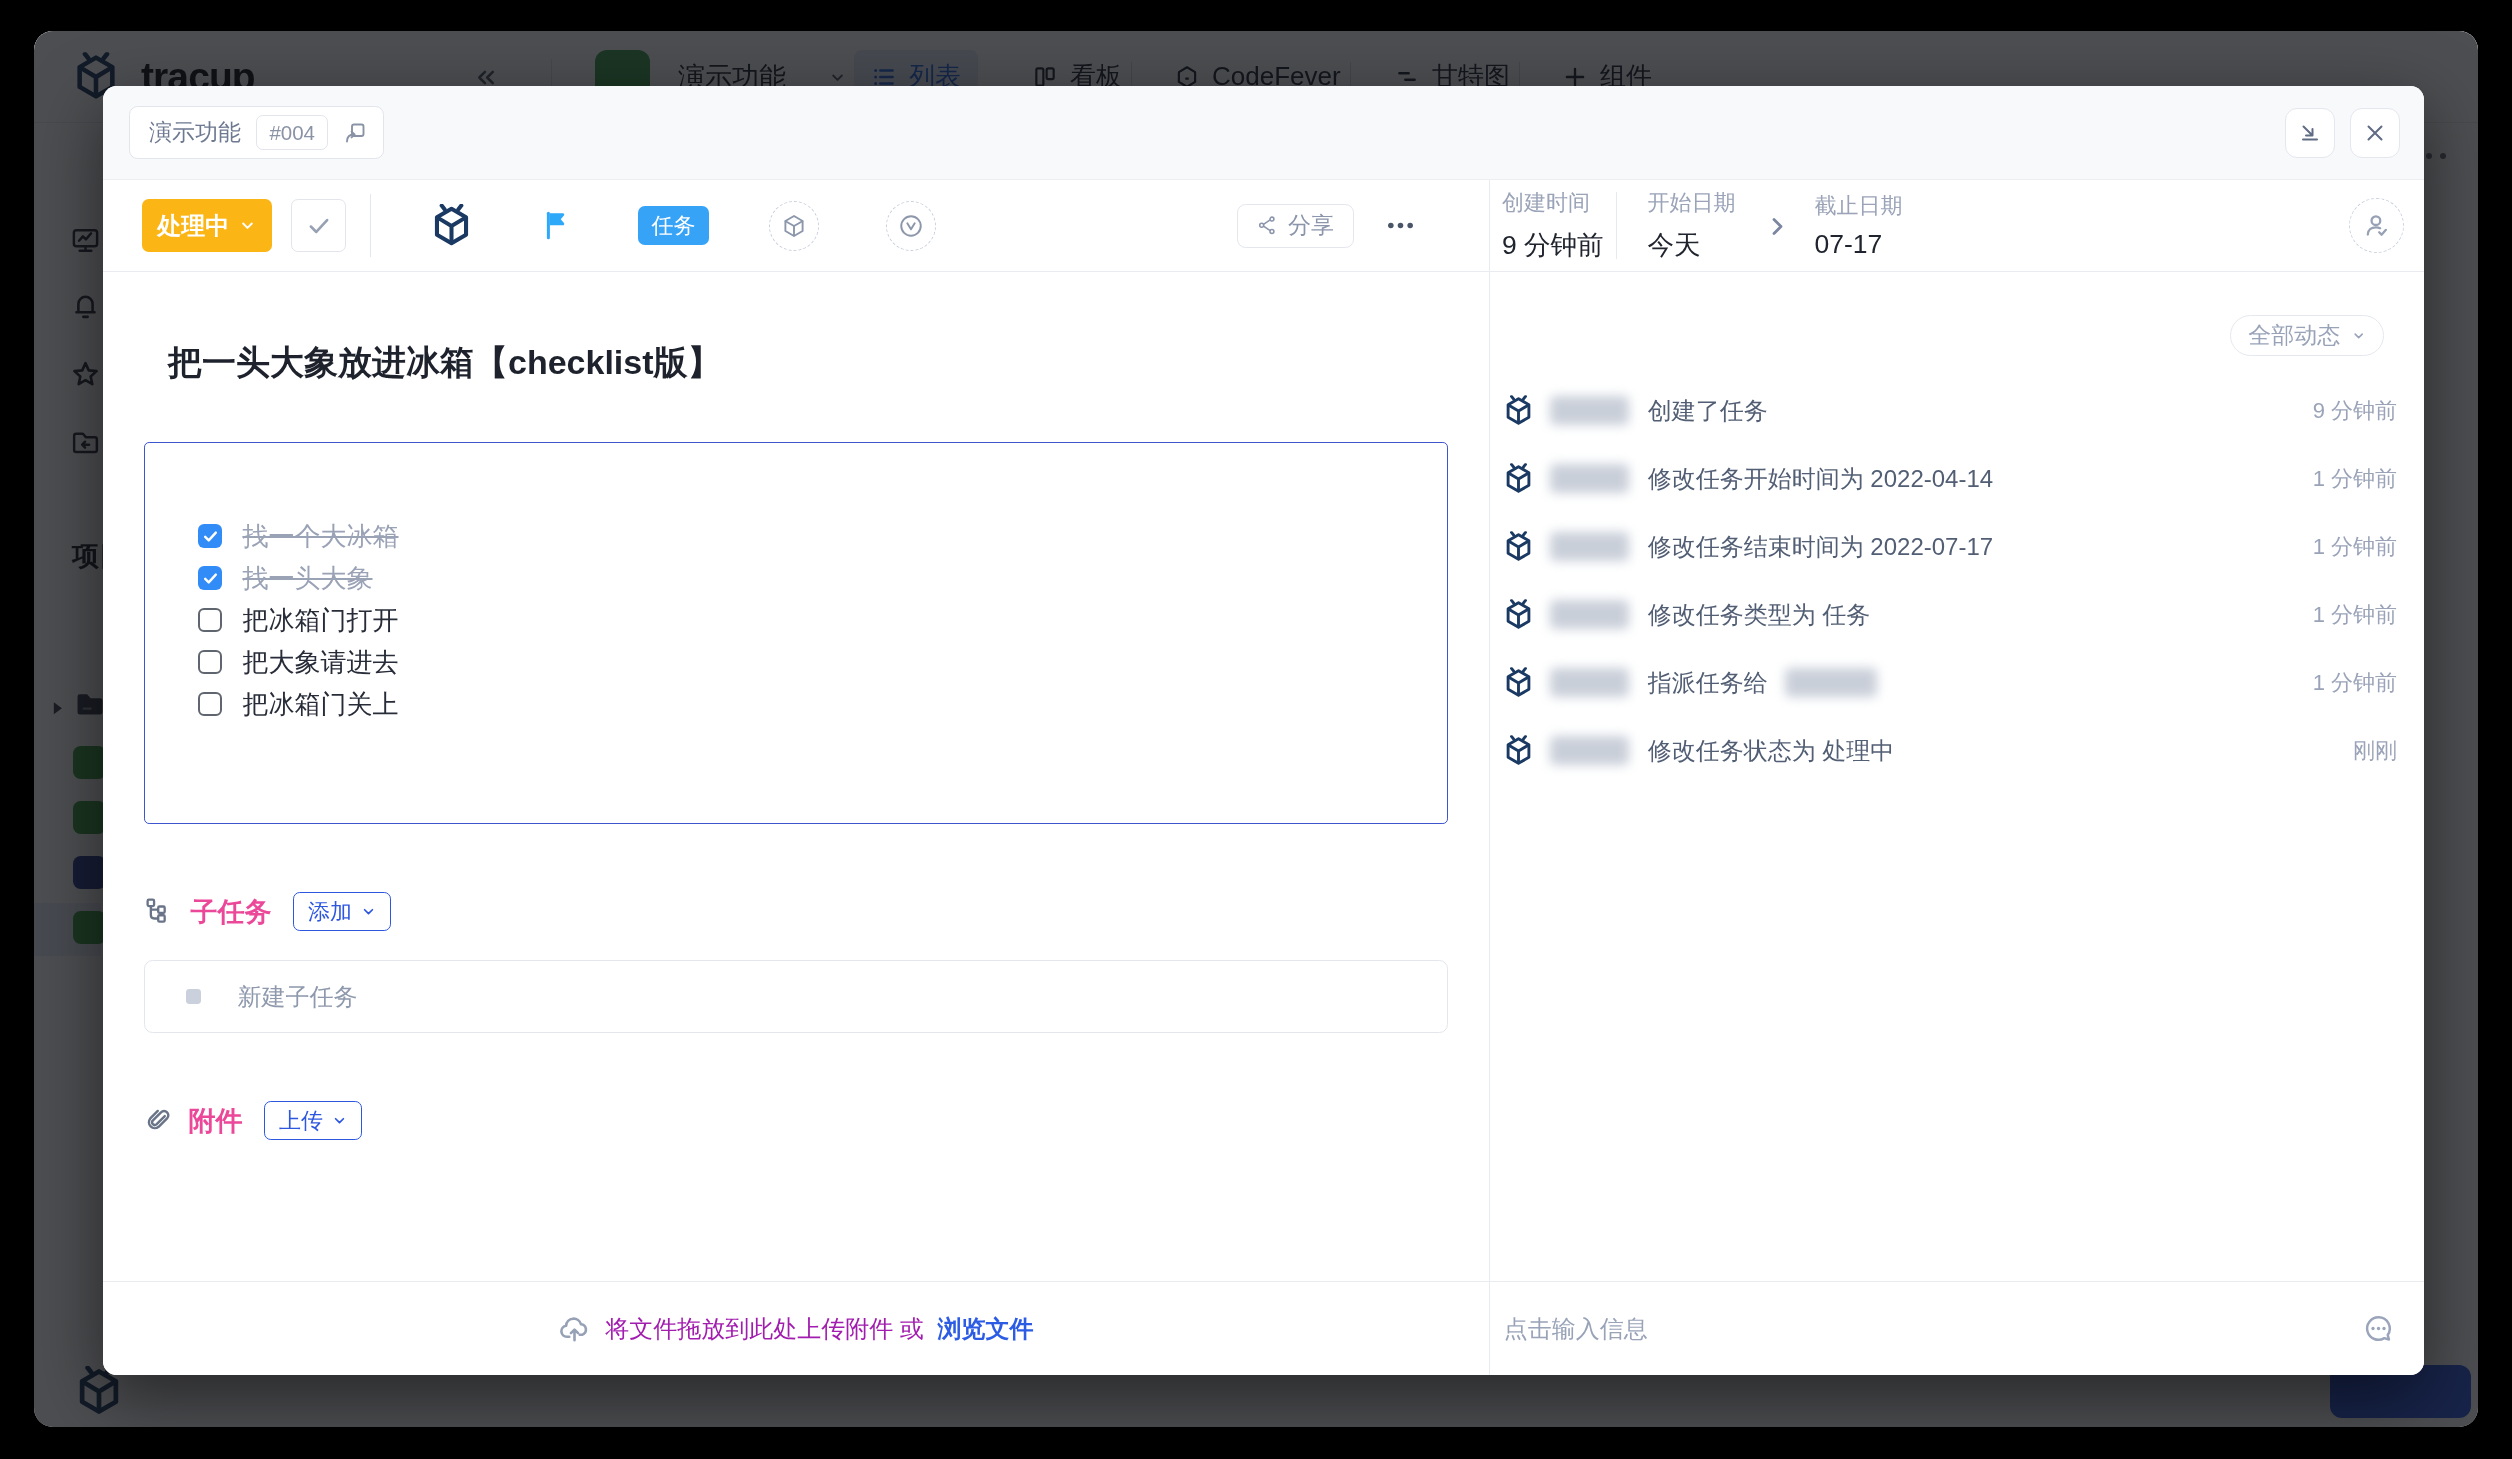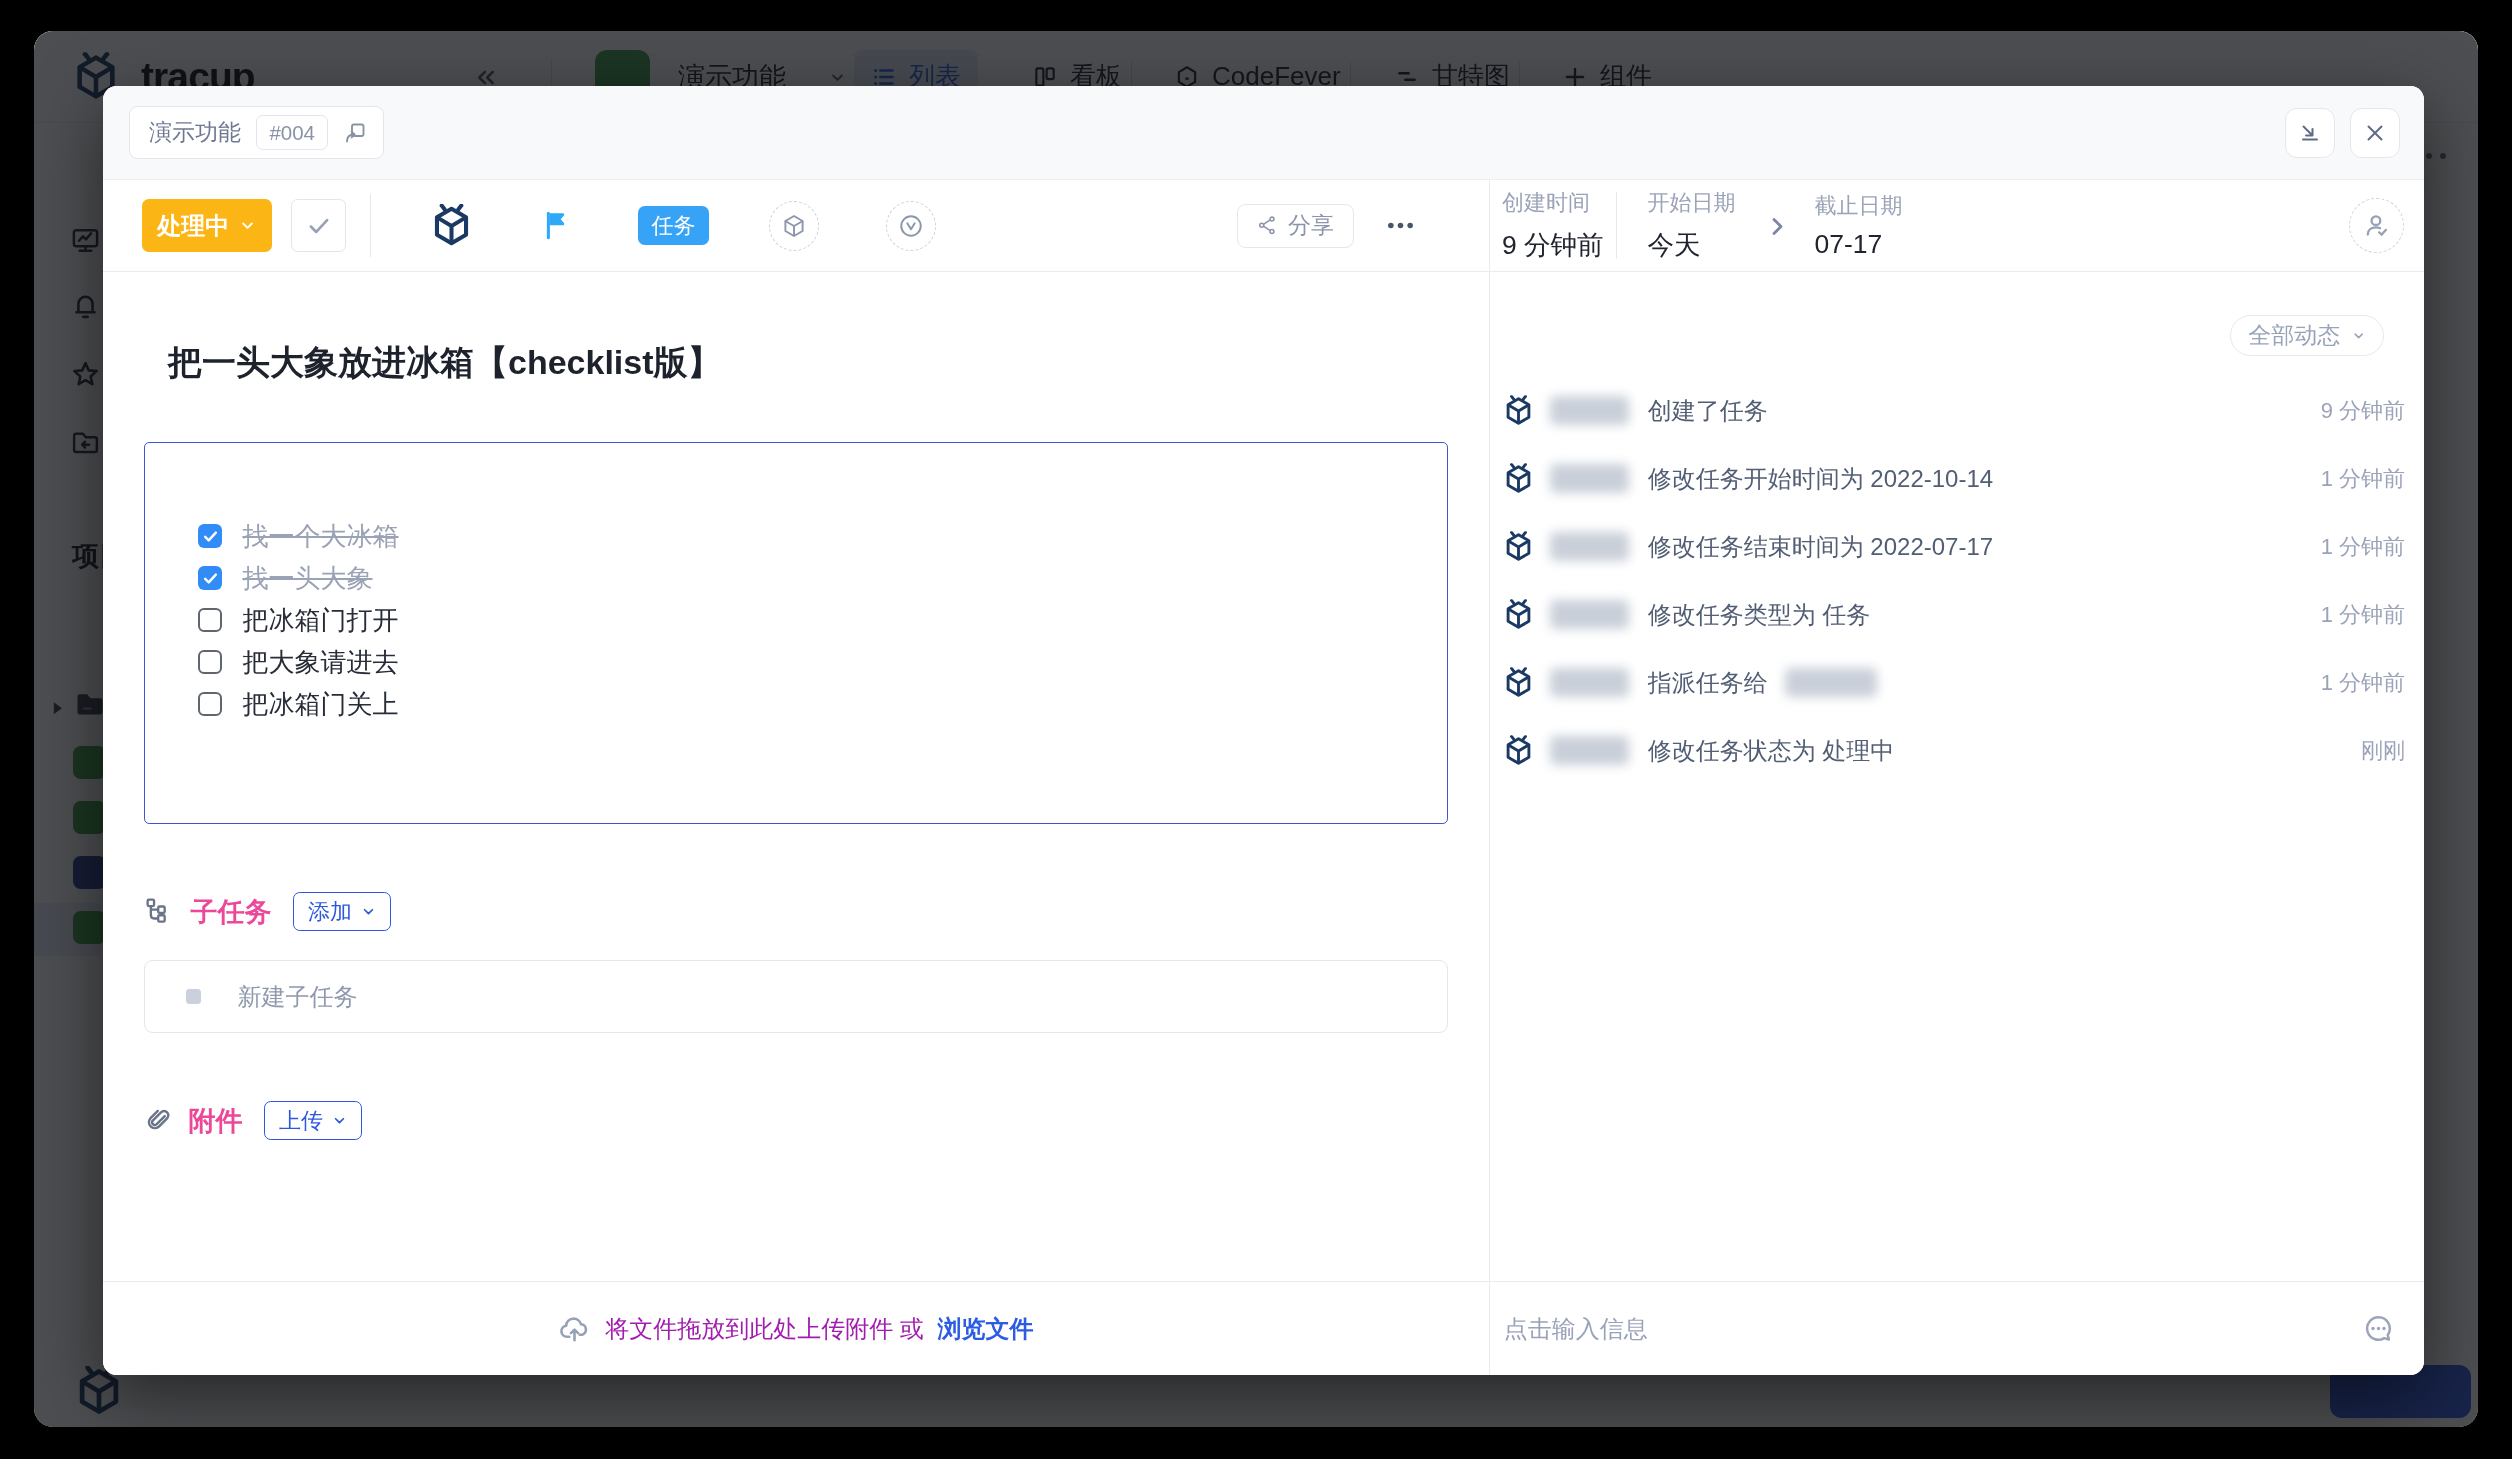--- a/index.html
+++ b/index.html
@@ -125,21 +125,21 @@
   .date-arrow { margin-left:29px; color:#7b86a0; }
   .assignee { margin-left:auto; margin-right:20.5px; width:55px; height:55px;
     border:1.7px dashed #cbd2df; border-radius:50%; display:flex; align-items:center;
     justify-content:center; color:#97a1b4; }
 
   .act-area { position:absolute; left:0; top:92px; right:0; bottom:94px; padding-left:13.7px; }
   .act-filter { margin:43px 40px 0 auto; width:fit-content; height:41px; border:0.9px solid #e5e8ee;
     border-radius:20.5px; padding:0 17px; display:flex; align-items:center; gap:10.3px;
     font-size:23px; color:#99a3b8; background:#fff; }
   .act-rows { margin-top:20.5px; }
-  .act-row { height:68px; display:flex; align-items:center; padding-right:19px; }
+  .act-row { height:68px; display:flex; align-items:center; padding-right:27px; }
   .act-cube { color:#1b3a63; flex:0 0 auto; }
   .blur-chip { width:79px; height:29px; border-radius:5.1px; background:#c9cfd9;
     filter:blur(5.1px); margin:0 19px 0 17px; flex:0 0 auto; }
   .blur-chip.second { width:92px; margin:0 0 0 17px; }
   .act-text { font-size:24px; color:#525e74; white-space:nowrap; }
   .act-time { margin-left:auto; font-size:22px; color:#9aa3b8; white-space:nowrap; }
 
   .comment-bar { position:absolute; left:0; bottom:0; right:0; height:94px;
     border-top:0.9px solid #e9ebf0; display:flex; align-items:center; padding:0 29px 0 13.7px;
     background:#fff; border-radius:0 0 13.7px 0; }
@@ -587,21 +587,21 @@
             <span class="act-text">创建了任务</span>
             <span class="act-time">9 分钟前</span>
           </div>
           <div class="act-row">
             <span class="act-cube">
                 <svg class="ic" width="29" height="32" viewBox="0 0 34 37">
                   <use href="#cube"></use>
                 </svg>
               </span>
             <span class="blur-chip"></span>
-            <span class="act-text">修改任务开始时间为 2022-10-14</span>
+            <span class="act-text">修改任务开始时间为 2022-04-14</span>
             <span class="act-time">1 分钟前</span>
           </div>
           <div class="act-row">
             <span class="act-cube">
                 <svg class="ic" width="29" height="32" viewBox="0 0 34 37">
                   <use href="#cube"></use>
                 </svg>
               </span>
             <span class="blur-chip"></span>
             <span class="act-text">修改任务结束时间为 2022-07-17</span>

